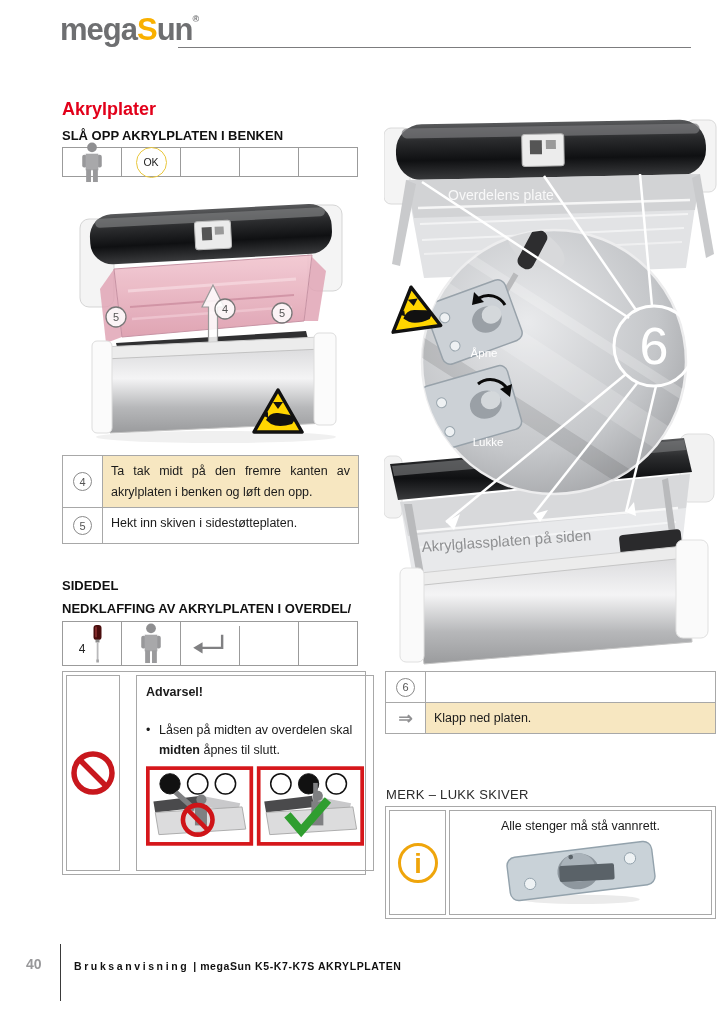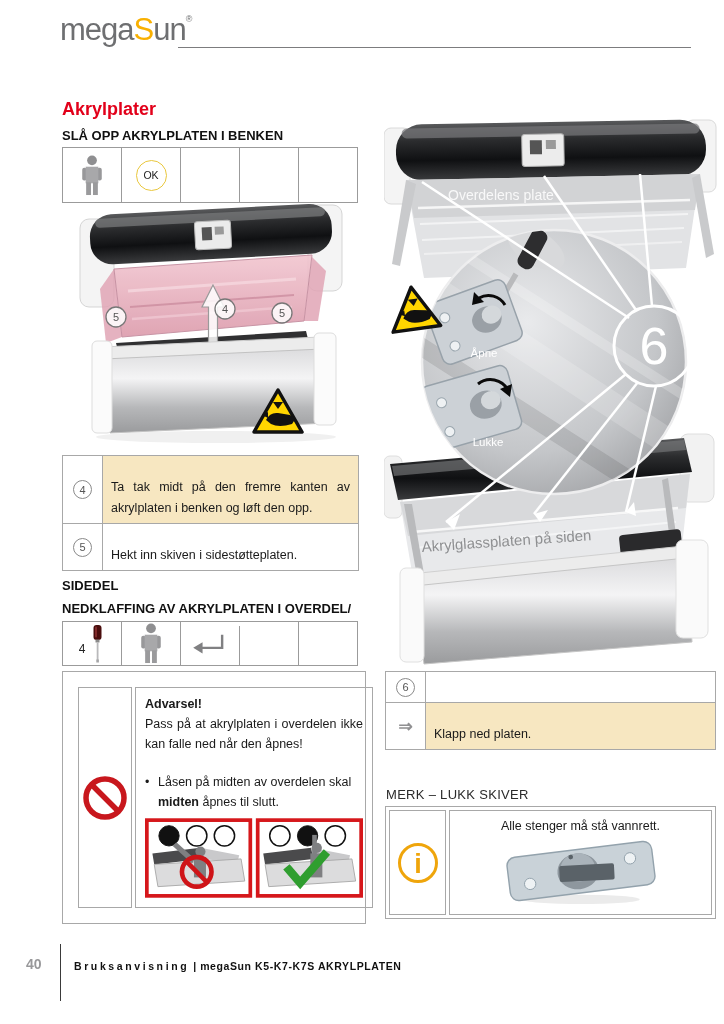--- a/index.html
+++ b/index.html
@@ -5,62 +5,62 @@
   * { margin:0; padding:0; box-sizing:border-box; }
   html,body { background:#e8e8e8; }
   #page {
     position:relative; width:724px; height:1024px; background:#fff;
     font-family:"Liberation Sans", sans-serif; color:#1a1a1a; overflow:hidden;
     margin:0 auto;
   }
   .abs { position:absolute; }
 
   
-  .logo { left:60px; top:12px; font-size:31px; font-weight:normal; color:#6e6f71; letter-spacing:-1px; }
+  .logo { left:60px; top:12px; font-size:31px; font-weight:bold; color:#6e6f71; letter-spacing:-1px; }
   .logo .s { color:#F9B000; }
   .logo sup { font-size:9px; color:#6e6f71; vertical-align:18px; letter-spacing:0; }
   .logo-line { left:178px; top:47px; width:513px; border-top:1.4px solid #7c7c7e; }
 
   
   .title { left:62px; top:99px; font-size:18px; font-weight:bold; color:#E2001A; }
   .subtitle { left:62px; top:128px; font-size:13px; font-weight:bold; color:#111; }
 
   .icon-table { display:flex; border:1px solid #9b9b9b; background:#fff; }
   .icon-cell { flex:1; display:flex; align-items:center; justify-content:center; border-right:1px solid #9b9b9b; gap:5px; }
   .icon-cell:last-child { border-right:none; }
-  #icontable1 { left:62px; top:147px; width:296px; height:56px; }
+  #icontable1 { left:62px; top:147px; width:296px; height:30px; }
   #icontable2 { left:62px; top:621px; width:296px; height:45px; }
   .ok-badge { width:31px; height:31px; border:1.6px solid #E9C73D; border-radius:50%;
     display:flex; align-items:center; justify-content:center; font-size:10.5px; color:#222; }
   .tool-count { font-size:12px; color:#222; margin-top:10px; }
   .retn { margin-top:4px; }
 
   
   #fig1 { left:56px; top:197px; width:314px; height:253px; }
   #figR { left:384px; top:112px; width:336px; height:553px; }
 
   
   .steps { border:1px solid #a8a8a8; background:#fff; }
   .step-row { display:flex; border-top:1px solid #a8a8a8; align-items:stretch; }
   .step-row:first-child { border-top:none; }
   .step-num { width:40px; min-width:40px; display:flex; align-items:center; justify-content:center; border-right:1px solid #a8a8a8; background:#fff; }
-  .step-text { flex:1; padding:21px 8px 4px; font-size:12.5px; line-height:21px; text-align:justify; }
+  .step-text { flex:1; padding:5px 8px 4px; font-size:12.5px; line-height:21px; text-align:justify; }
   .hl { background:#F7E7C1; }
   .circnum { width:19px; height:19px; border:1.3px solid #8a8a8a; border-radius:50%;
     display:flex; align-items:center; justify-content:center; font-size:11px; color:#555; background:#fff; }
   .arrow-glyph { font-size:17px; color:#909092; font-weight:bold; }
   #stepsL { left:62px; top:455px; width:297px; }
   #stepsL .step-row { min-height:36px; }
   #stepsR { left:385px; top:671px; width:331px; }
   #stepsR .step-row { min-height:30px; }
 
   .heading2 { left:62px; top:575px; width:312px; font-size:13px; font-weight:bold; line-height:22.5px; color:#111; }
 
   
-  #warnbox { left:62px; top:671px; width:304px; min-height:204px; border:1px solid #a8a8a8; padding:15px; display:flex; gap:3px; background:#fff; }
+  #warnbox { left:62px; top:671px; width:304px; min-height:204px; border:1px solid #a8a8a8; padding:3px; display:flex; gap:16px; background:#fff; }
   .warn-icon-cell { width:54px; min-width:54px; border:1px solid #a8a8a8; display:flex; align-items:center; justify-content:center; }
   .warn-content { flex:1; border:1px solid #a8a8a8; padding:6px 9px 5px; }
   .warn-title { font-size:12.5px; font-weight:bold; line-height:20px; }
   .warn-body { font-size:12.5px; line-height:20px; text-align:justify; }
   .warn-bullet { position:relative; margin-top:18px; padding-left:13px; font-size:12.5px; line-height:20px; }
   .warn-bullet .marker { position:absolute; left:0; top:0; }
   .warn-img { margin-top:6px; text-align:center; }
 
   
   .note-heading { left:386px; top:787px; font-size:13px; color:#2b2b2b; letter-spacing:.3px; }
@@ -237,21 +237,20 @@
 
   <div class="abs" id="warnbox">
     <div class="warn-icon-cell">
       <svg width="46" height="46" viewBox="0 0 46 46">
         <circle cx="23" cy="23" r="19" fill="#fff" stroke="#C8171D" stroke-width="5.5"></circle>
         <line x1="10.5" y1="10.5" x2="35.5" y2="35.5" stroke="#C8171D" stroke-width="5.5"></line>
       </svg>
     </div>
     <div class="warn-content">
       <div class="warn-title">Advarsel!</div>
-      <div class="warn-body">Pass på at akrylplaten i overdelen ikke kan falle ned når den åpnes!</div>
       <div class="warn-bullet">
         <span class="marker">•</span><span>Låsen på midten av overdelen skal </span><b>midten</b><span> åpnes til slutt.</span>
       </div>
       <div class="warn-img">
         <svg width="218" height="80" viewBox="0 0 236 86">
 
           <g transform="translate(2,2)">
             <rect x="0" y="0" width="112" height="82" fill="#fff" stroke="#D6171B" stroke-width="4"></rect>
             <circle cx="24" cy="17" r="11" fill="#111" stroke="#111"></circle>
             <circle cx="54" cy="17" r="11" fill="#fff" stroke="#111" stroke-width="1.6"></circle>

